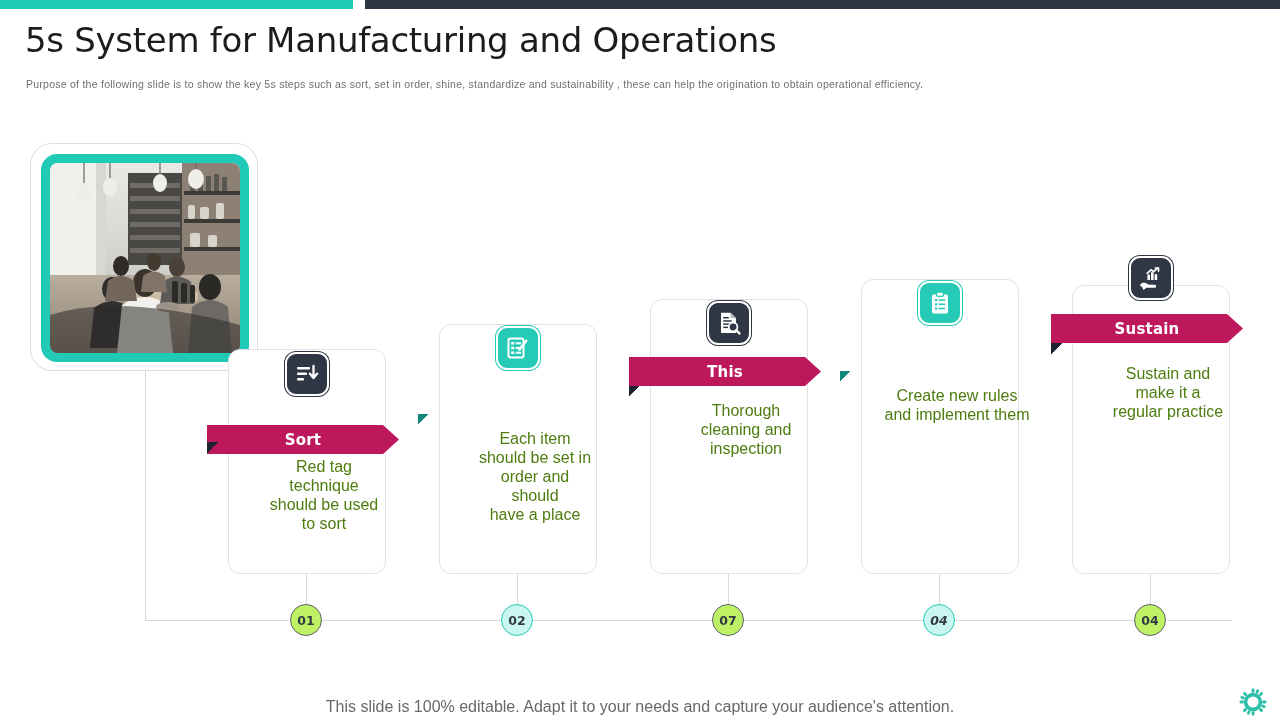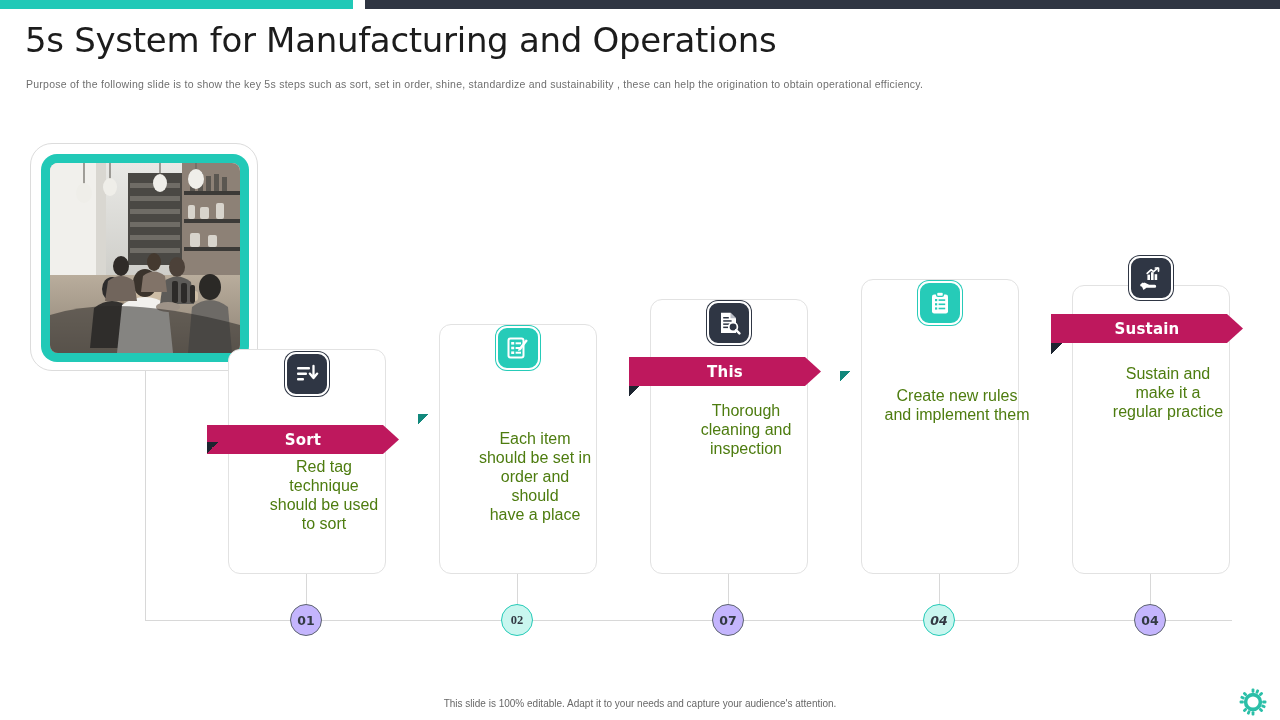--- a/index.html
+++ b/index.html
@@ -93,27 +93,27 @@
   .icon-teal { background: #26cbb8; border: 2px solid #ffffff; box-shadow: 0 0 0 1px #26cbb8; }
   .icon-tile svg { display: block; }
 
   
   .num {
     position: absolute; width: 32px; height: 32px; border-radius: 50%;
     display: flex; align-items: center; justify-content: center;
     font-size: 12.5px; font-weight: 700; color: #333a44;
     font-family: "DejaVu Sans", sans-serif;
   }
-  .num-gray { background: #c4b5fd; border: 1.5px solid #5d6470; }
+  .num-gray { background: #bef264; border: 1.5px solid #5d6470; }
   .num-teal { background: #c9f6ef; border: 1.5px solid #26cbb8; }
 
   
   .footer {
     position: absolute; left: 0; top: 698px; width: 1280px; text-align: center;
-    font-size: 10px; color: #686868;
+    font-size: 16px; color: #686868;
   }
   .gear { position: absolute; left: 1239px; top: 688px; }
 </style>
 </head>
 <body>
 
 <div id="slide">
 
   <div class="topbar">
     <div class="topbar-teal"></div>
@@ -252,21 +252,21 @@
       <rect x="2.5" y="2.5" width="15" height="19" rx="2" fill="none" stroke="#fff" stroke-width="2"></rect>
       <rect x="5.2" y="6" width="3" height="2.6" fill="#fff"></rect>
       <rect x="9.6" y="6.3" width="5.4" height="2" fill="#fff"></rect>
       <rect x="5.2" y="10.7" width="3" height="2.6" fill="#fff"></rect>
       <rect x="9.6" y="11" width="5.4" height="2" fill="#fff"></rect>
       <rect x="5.2" y="15.4" width="3" height="2.6" fill="#fff"></rect>
       <rect x="9.6" y="15.7" width="5.4" height="2" fill="#fff"></rect>
       <path d="M20 3.2 l1.8 1.6 -7.2 9.5 -2.6 .8 .6 -2.7 z" fill="#fff"></path>
     </svg>
   </div>
-  <div class="num num-teal" style="left:501px; top:604px;font-family:Liberation Serif, serif;">02</div>
+  <div class="num num-teal" style="left:501px; top:604px;">02</div>
 
   <div class="card" style="left:650px; top:299px; height:275px;">
     <div class="banner banner-dark" style="top:57px;">
       <span>This</span>
     </div>
     <div class="fold fold-dark" style="top:86px;"></div>
     <div class="card-body" style="top:101px; white-space:pre-line;">Thorough
 cleaning and
 inspection</div>
   </div>

